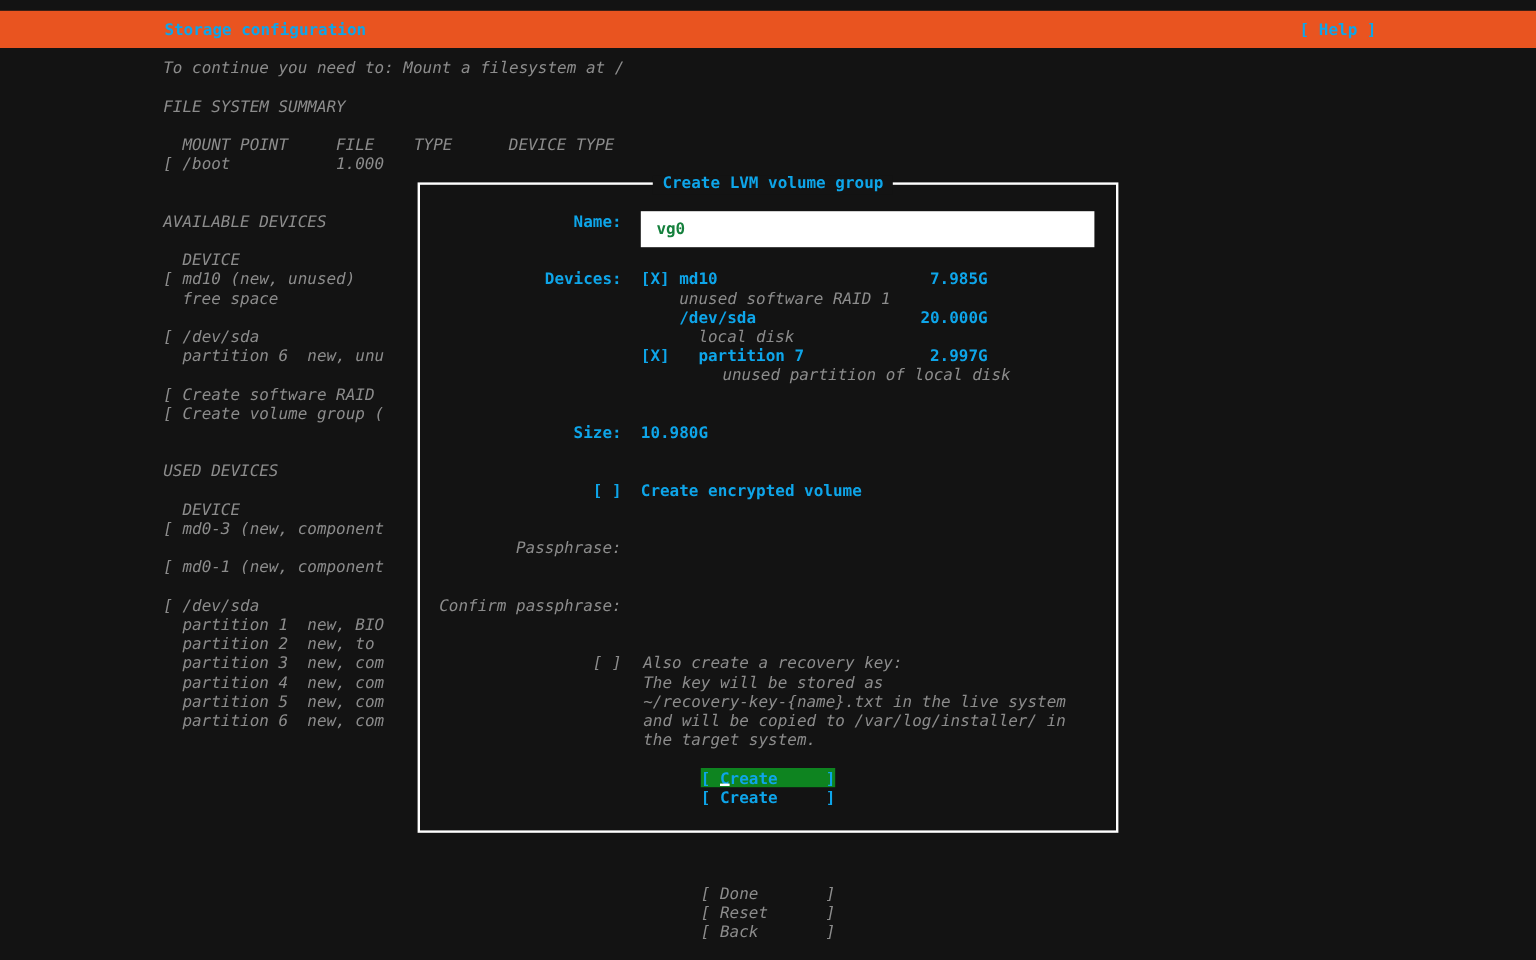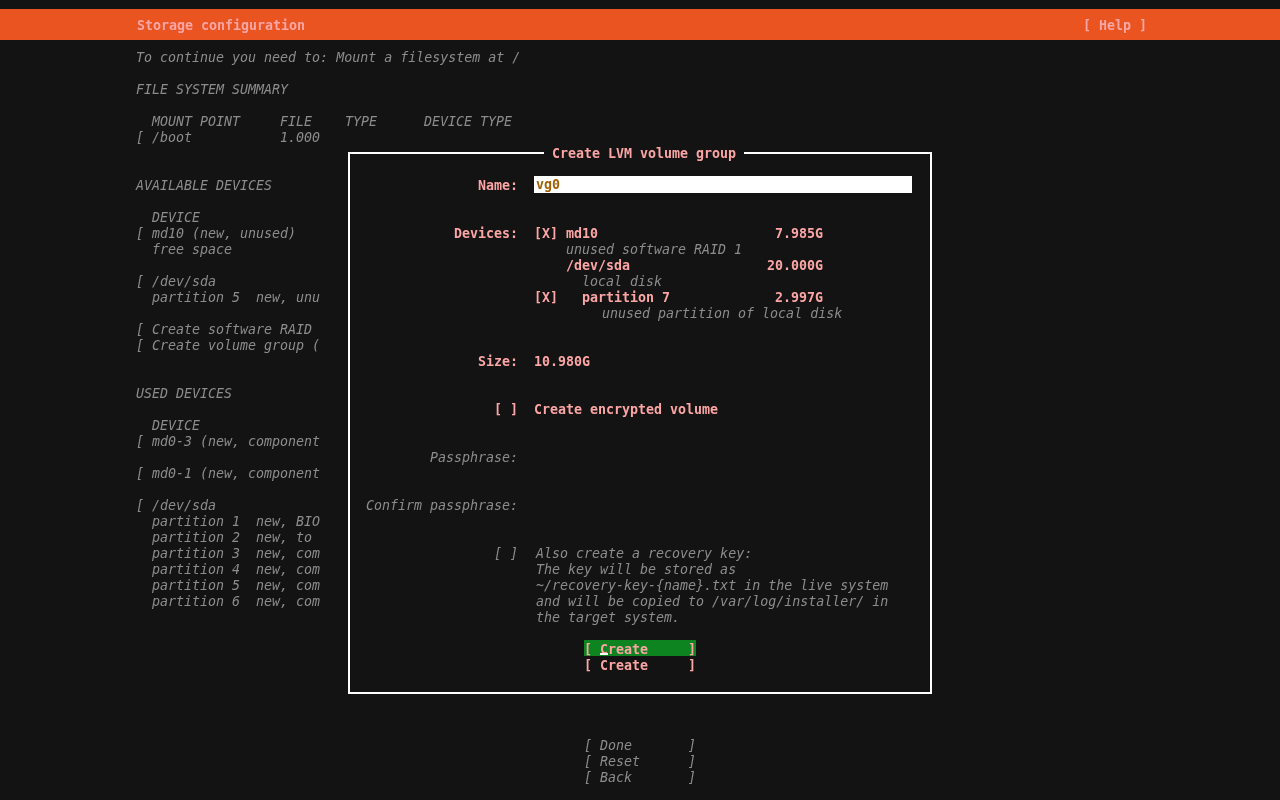--- a/index.html
+++ b/index.html
@@ -1,28 +1,28 @@
 <!DOCTYPE html>
 <html><head>
 <meta charset="utf-8">
 <style>
   html,body{margin:0;padding:0;background:#131313;}
   #screen{position:relative;width:1280px;height:800px;background:#131313;overflow:hidden;
           font-family:"DejaVu Sans Mono",monospace;}
   .line{position:absolute;white-space:pre;font:13.3px/16px "DejaVu Sans Mono",monospace;z-index:3;}
-  .w{color:#fca5a5;font-weight:bold;}
+  .w{color:#0ea5e9;font-weight:bold;}
   .g{color:#8c8c8c;font-weight:normal;font-style:italic;}
   .rect{position:absolute;}
   #topbar{left:0;top:9px;width:1280px;height:31px;background:#E95420;z-index:0;}
   #dialog{left:348px;top:152px;width:584px;height:542px;box-sizing:border-box;
           border:2px solid #ffffff;background:#131313;z-index:2;}
   #dialog-title{left:544px;top:146px;background:#131313;padding:0 8px;z-index:4;}
-  #name-input{position:absolute;left:534px;top:176px;width:378px;height:17px;background:#ffffff;
-              border:0;outline:none;padding:0 0 0 2px;box-sizing:border-box;z-index:4;
-              font:bold 13.3px/17px "DejaVu Sans Mono",monospace;color:#a16207;}
+  #name-input{position:absolute;left:534px;top:176px;width:378px;height:30px;background:#ffffff;
+              border:0;outline:none;padding:0 0 0 13px;box-sizing:border-box;z-index:4;
+              font:bold 13.3px/17px "DejaVu Sans Mono",monospace;color:#15803d;}
   #create-btn-bg{left:584px;top:640px;width:112px;height:16px;background:#0e8420;z-index:3;}
   #create-cursor{left:600px;top:653px;width:8px;height:2px;background:#ffffff;z-index:6;}
   .btn{z-index:5;cursor:pointer;}
 </style>
 </head>
 <body>
 
 <div id="screen">
 
   <div id="topbar" class="rect"></div>
@@ -37,21 +37,21 @@
   <div class="line g" style="left:345px;top:114px;">TYPE</div>
   <div class="line g" style="left:424px;top:114px;">DEVICE TYPE</div>
   <div class="line g" style="left:136px;top:130px;">[ /boot</div>
   <div class="line g" style="left:280px;top:130px;">1.000</div>
 
   <div class="line g" style="left:136px;top:178px;">AVAILABLE DEVICES</div>
   <div class="line g" style="left:152px;top:210px;">DEVICE</div>
   <div class="line g" style="left:136px;top:226px;">[ md10 (new, unused)</div>
   <div class="line g" style="left:152px;top:242px;">free space</div>
   <div class="line g" style="left:136px;top:274px;">[ /dev/sda</div>
-  <div class="line g" style="left:152px;top:290px;">partition 5  new, unu</div>
+  <div class="line g" style="left:152px;top:290px;">partition 6  new, unu</div>
   <div class="line g" style="left:136px;top:322px;">[ Create software RAID</div>
   <div class="line g" style="left:136px;top:338px;">[ Create volume group (</div>
 
   <div class="line g" style="left:136px;top:386px;">USED DEVICES</div>
   <div class="line g" style="left:152px;top:418px;">DEVICE</div>
   <div class="line g" style="left:136px;top:434px;">[ md0-3 (new, component</div>
   <div class="line g" style="left:136px;top:466px;">[ md0-1 (new, component</div>
   <div class="line g" style="left:136px;top:498px;">[ /dev/sda</div>
   <div class="line g" style="left:152px;top:514px;">partition 1  new, BIO</div>
   <div class="line g" style="left:152px;top:530px;">partition 2  new, to</div>

